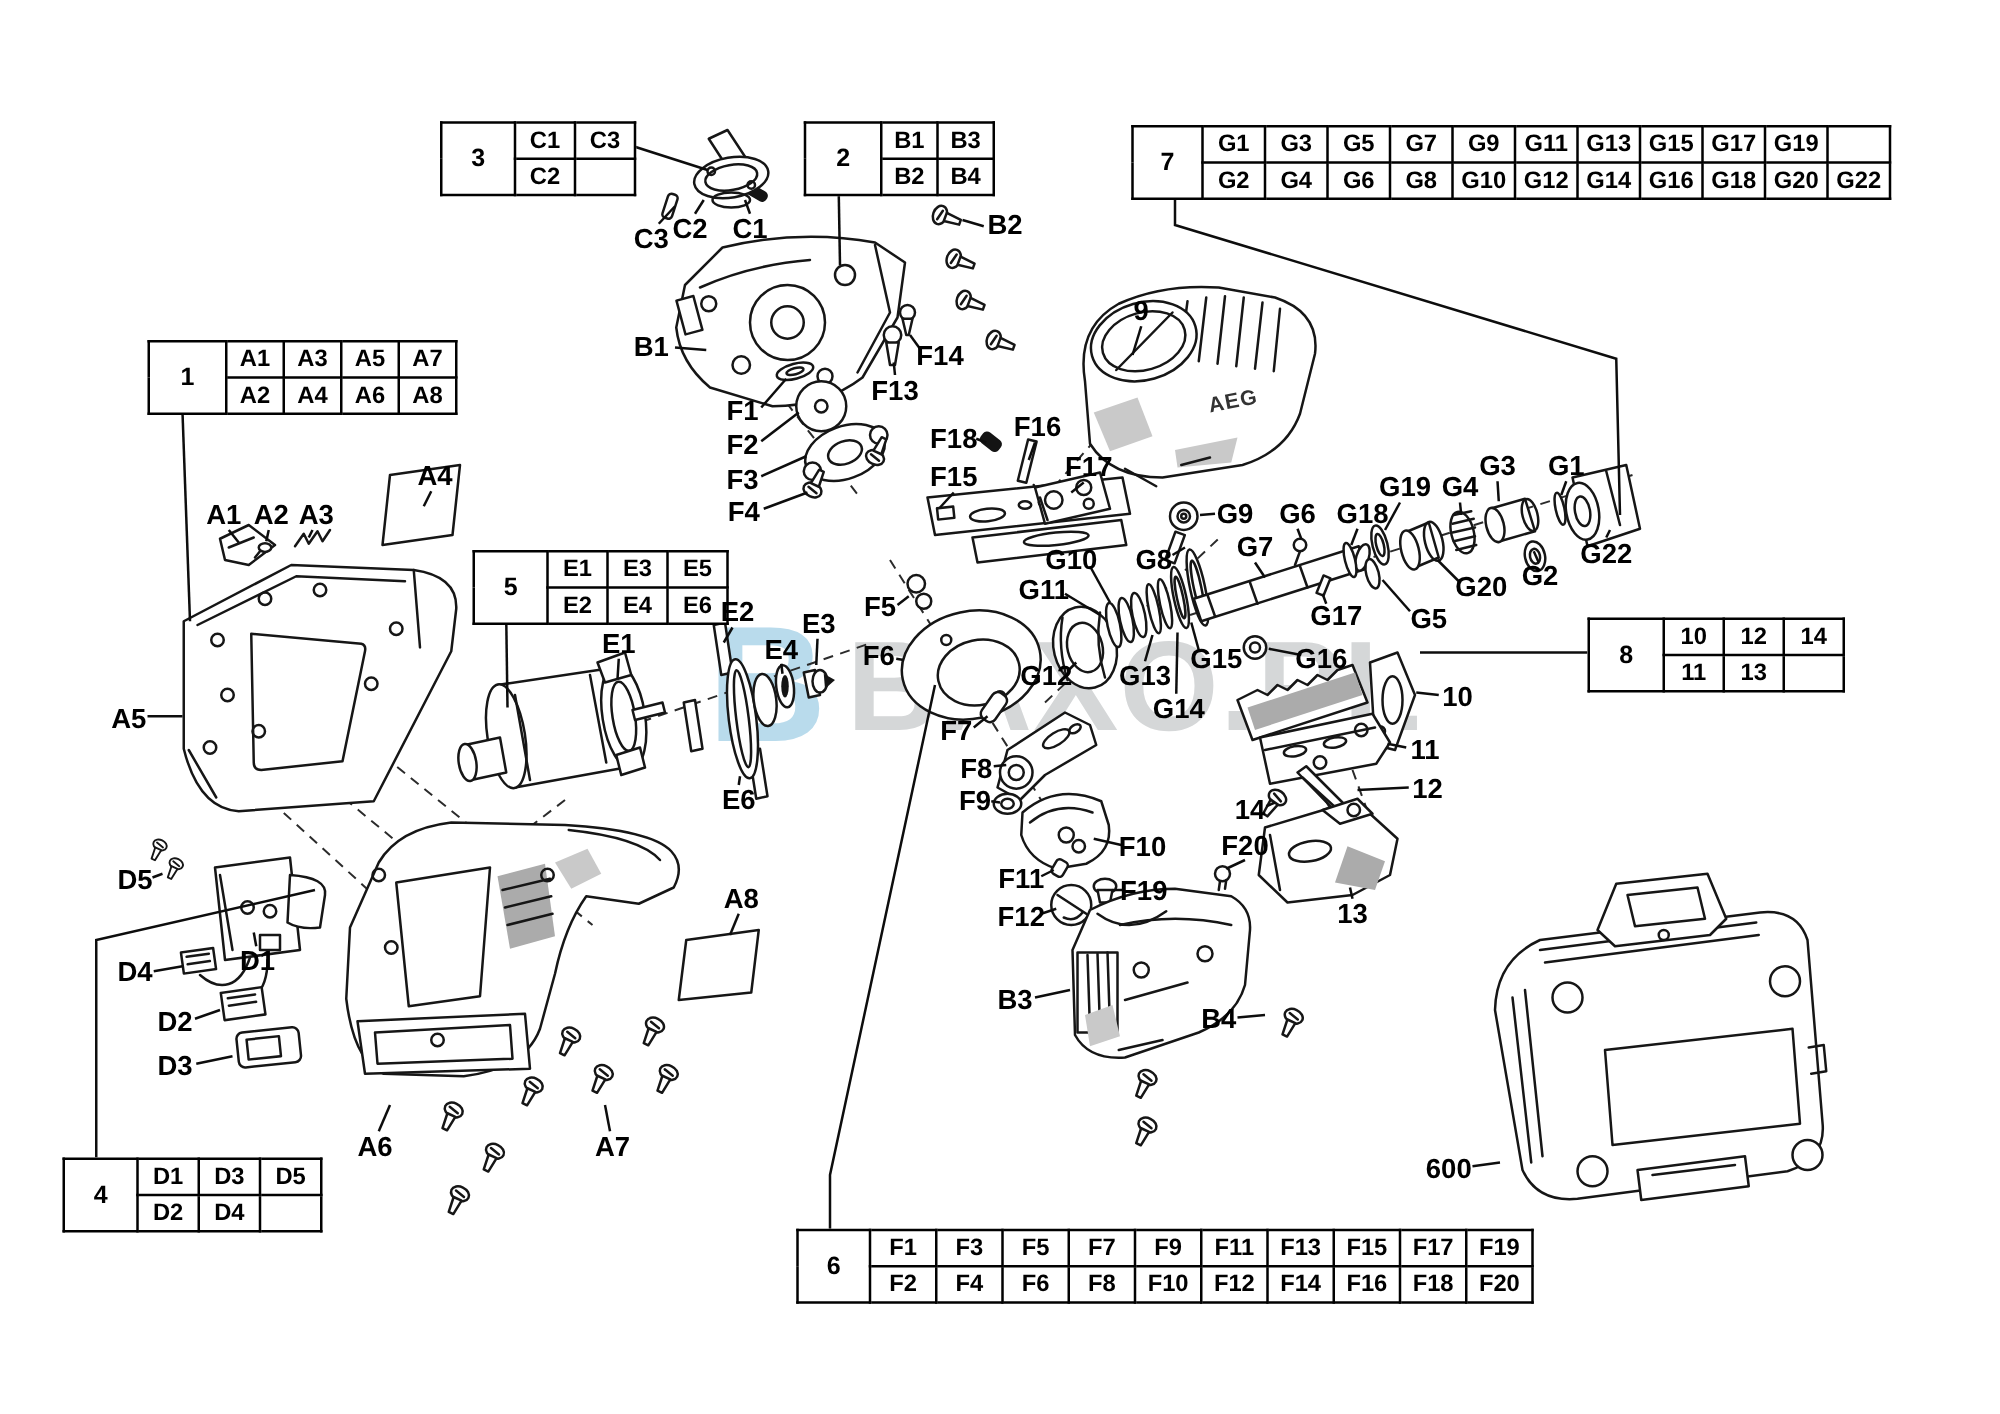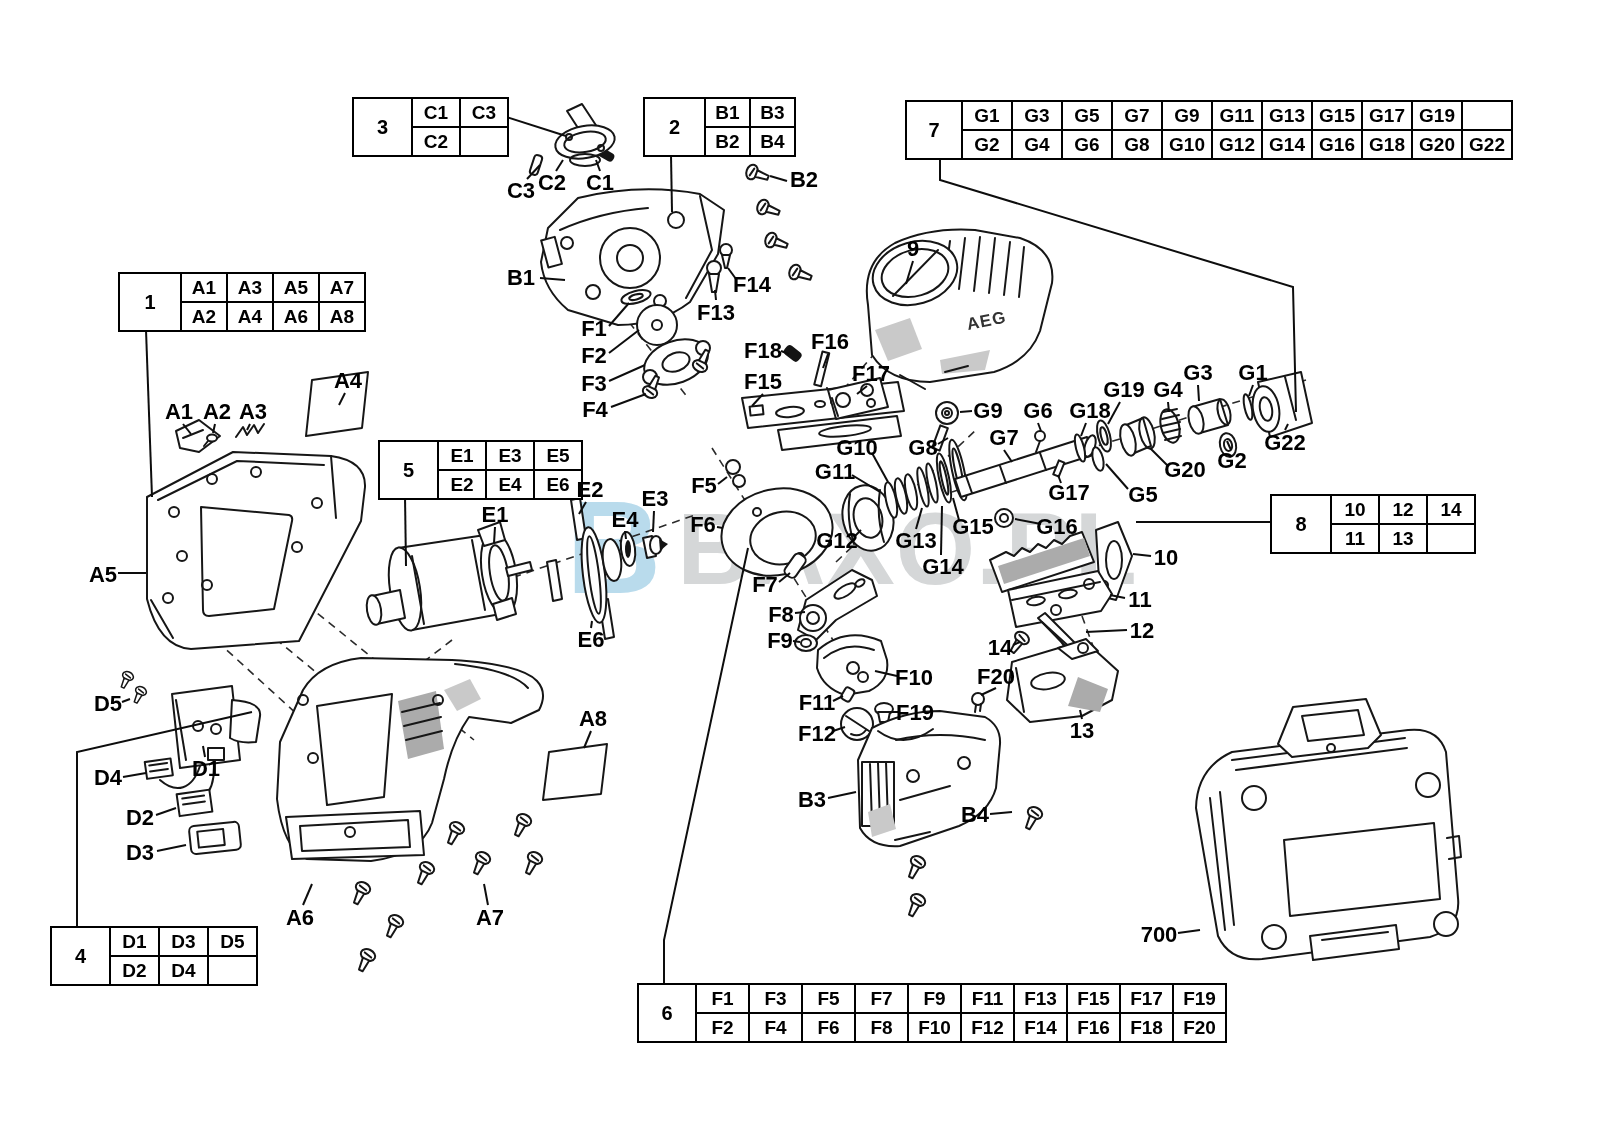--- a/index.html
+++ b/index.html
@@ -719,15 +719,15 @@
       <div class="part-label" style="left: 812px; top: 800px;">B3</div>
       <div class="part-label" style="left: 975px; top: 815px;">B4</div>
       <div class="part-label" style="left: 300px; top: 918px;">A6</div>
       <div class="part-label" style="left: 490px; top: 918px;">A7</div>
       <div class="part-label" style="left: 593px; top: 719px;">A8</div>
       <div class="part-label" style="left: 108px; top: 704px;">D5</div>
       <div class="part-label" style="left: 206px; top: 769px;">D1</div>
       <div class="part-label" style="left: 108px; top: 778px;">D4</div>
       <div class="part-label" style="left: 140px; top: 818px;">D2</div>
       <div class="part-label" style="left: 140px; top: 853px;">D3</div>
-      <div class="part-label" style="left: 1159px; top: 935px;">700</div>
+      <div class="part-label" style="left: 1159px; top: 935px;">600</div>
     </div>
 </div>
 
 </body></html>

